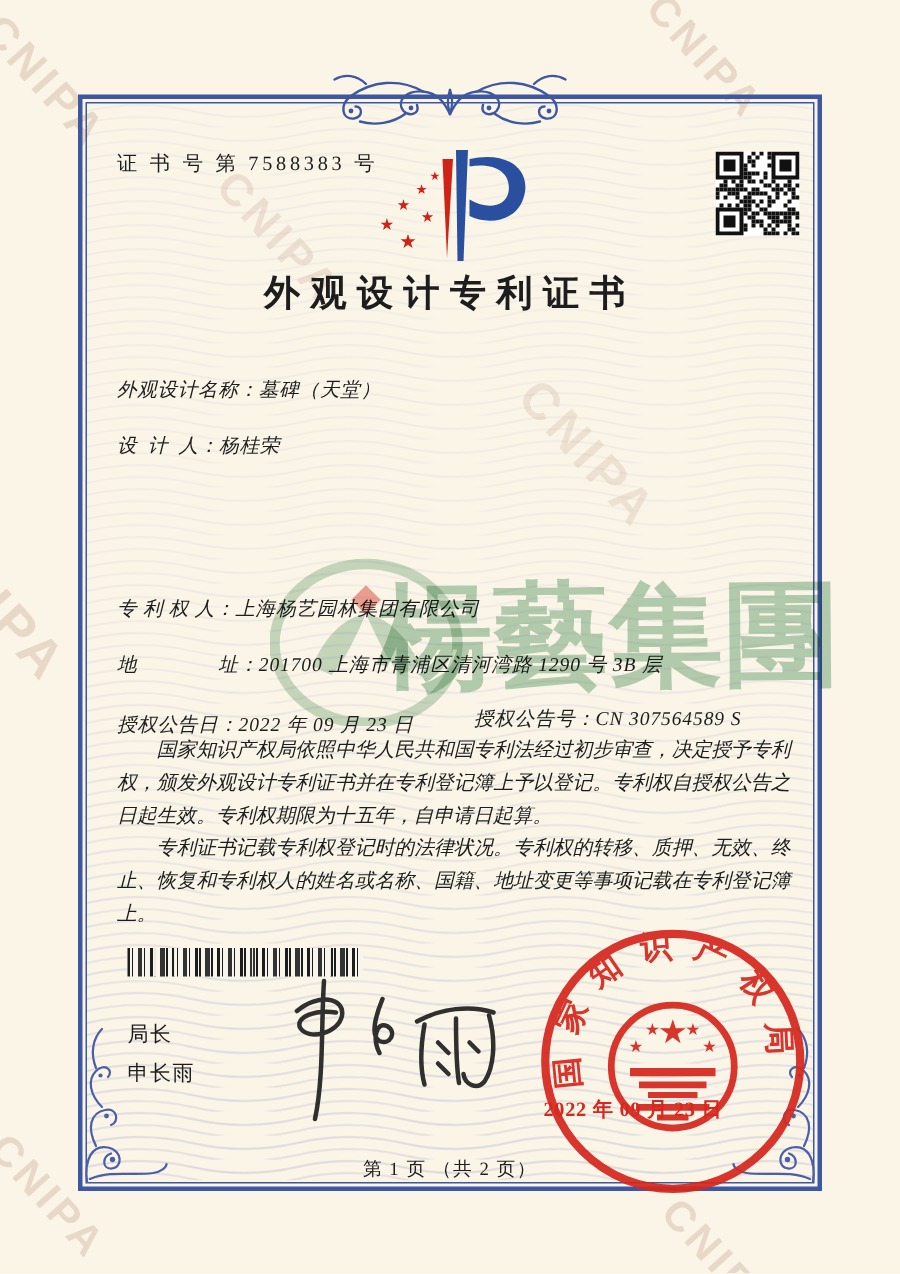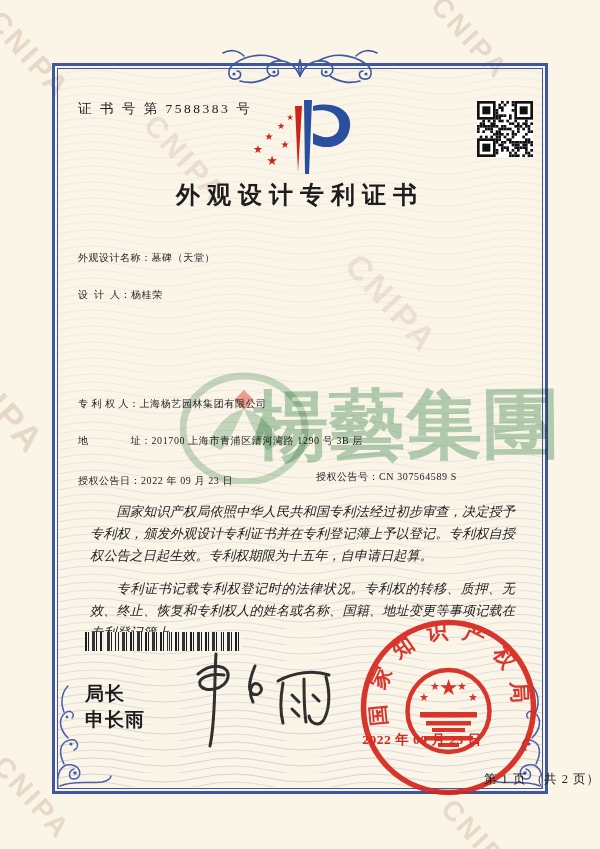--- a/index.html
+++ b/index.html
@@ -18,40 +18,40 @@
   .ornament-top{position:absolute;left:210px;top:46px;}
   .corner{position:absolute;top:680px;}
   .corner.left{left:54px;}
   .corner.right{left:488px;transform:scaleX(-1);}
   
   .cert-no{position:absolute;left:78px;top:100px;font-size:13.5px;letter-spacing:2.5px;}
   .logo{position:absolute;left:238px;top:98px;}
   .qr{position:absolute;left:477px;top:101px;}
   .title{position:absolute;left:0;right:0;top:179px;text-align:center;font-size:24px;
          font-weight:bold;letter-spacing:7px;}
-  .frow{position:absolute;left:78px;font-size:10px;letter-spacing:.5px;white-space:nowrap;}
+  .frow{position:absolute;left:78px;font-size:13px;letter-spacing:.5px;white-space:nowrap;font-style:italic;}
   .frow .val{letter-spacing:.6px;}
   .paras{position:absolute;left:78px;top:489px;width:449px;font-size:13.2px;line-height:21.8px;
          text-align:justify;font-style:italic;}
-  .paras p{margin:12px;text-indent:2em;}
+  .paras p{margin:0;text-indent:2em;}
   .barcode{position:absolute;left:85px;top:632px;width:157px;height:19px;background-color:#f8f5ec;
     background-image:
       repeating-linear-gradient(90deg,transparent 0 5px,rgba(248,245,236,.95) 5px 6px,transparent 6px 13px),
       repeating-linear-gradient(90deg,#1d1d1d 0 2px,transparent 2px 3px,#1d1d1d 3px 4px,transparent 4px 7px,#333 7px 10px,transparent 10px 11px,#1d1d1d 11px 12px,transparent 12px 15px);}
   .signer{position:absolute;left:85px;font-family:"Liberation Sans","DejaVu Sans",sans-serif;
-          font-weight:bold;font-size:19px;letter-spacing:1px;}
+          font-weight:normal;font-size:14px;letter-spacing:1px;}
   .signature{position:absolute;left:178px;top:650px;}
   .seal{position:absolute;left:356px;top:615px;opacity:.93;}
   .seal-date{position:absolute;left:352px;top:731px;width:140px;text-align:center;color:#d6281e;
              font-weight:bold;font-size:13.5px;white-space:nowrap;letter-spacing:.5px;}
   .wm-co-logo{position:absolute;left:180px;top:372px;opacity:.62;mix-blend-mode:multiply;}
   .wm-co-text{position:absolute;left:252px;top:378px;font-size:76px;line-height:1.25;font-weight:bold;
               color:#a3c8ac;opacity:.8;letter-spacing:1px;white-space:nowrap;mix-blend-mode:multiply;
               transform:rotate(-.5deg);}
-  .page-info{position:absolute;left:0;right:0;top:771px;text-align:right;font-size:12.5px;letter-spacing:1px;}
+  .page-info{position:absolute;left:0;right:0;top:771px;text-align:center;font-size:12.5px;letter-spacing:1px;}
   .note{position:absolute;left:0;right:0;top:805px;text-align:center;font-size:13.5px;
         letter-spacing:2px;font-style:italic;}
   svg text.star{font-family:"DejaVu Sans",sans-serif;}
 </style>
 </head>
 <body>
 
 <div class="page">
 
   <svg class="waves" width="484" height="718">

